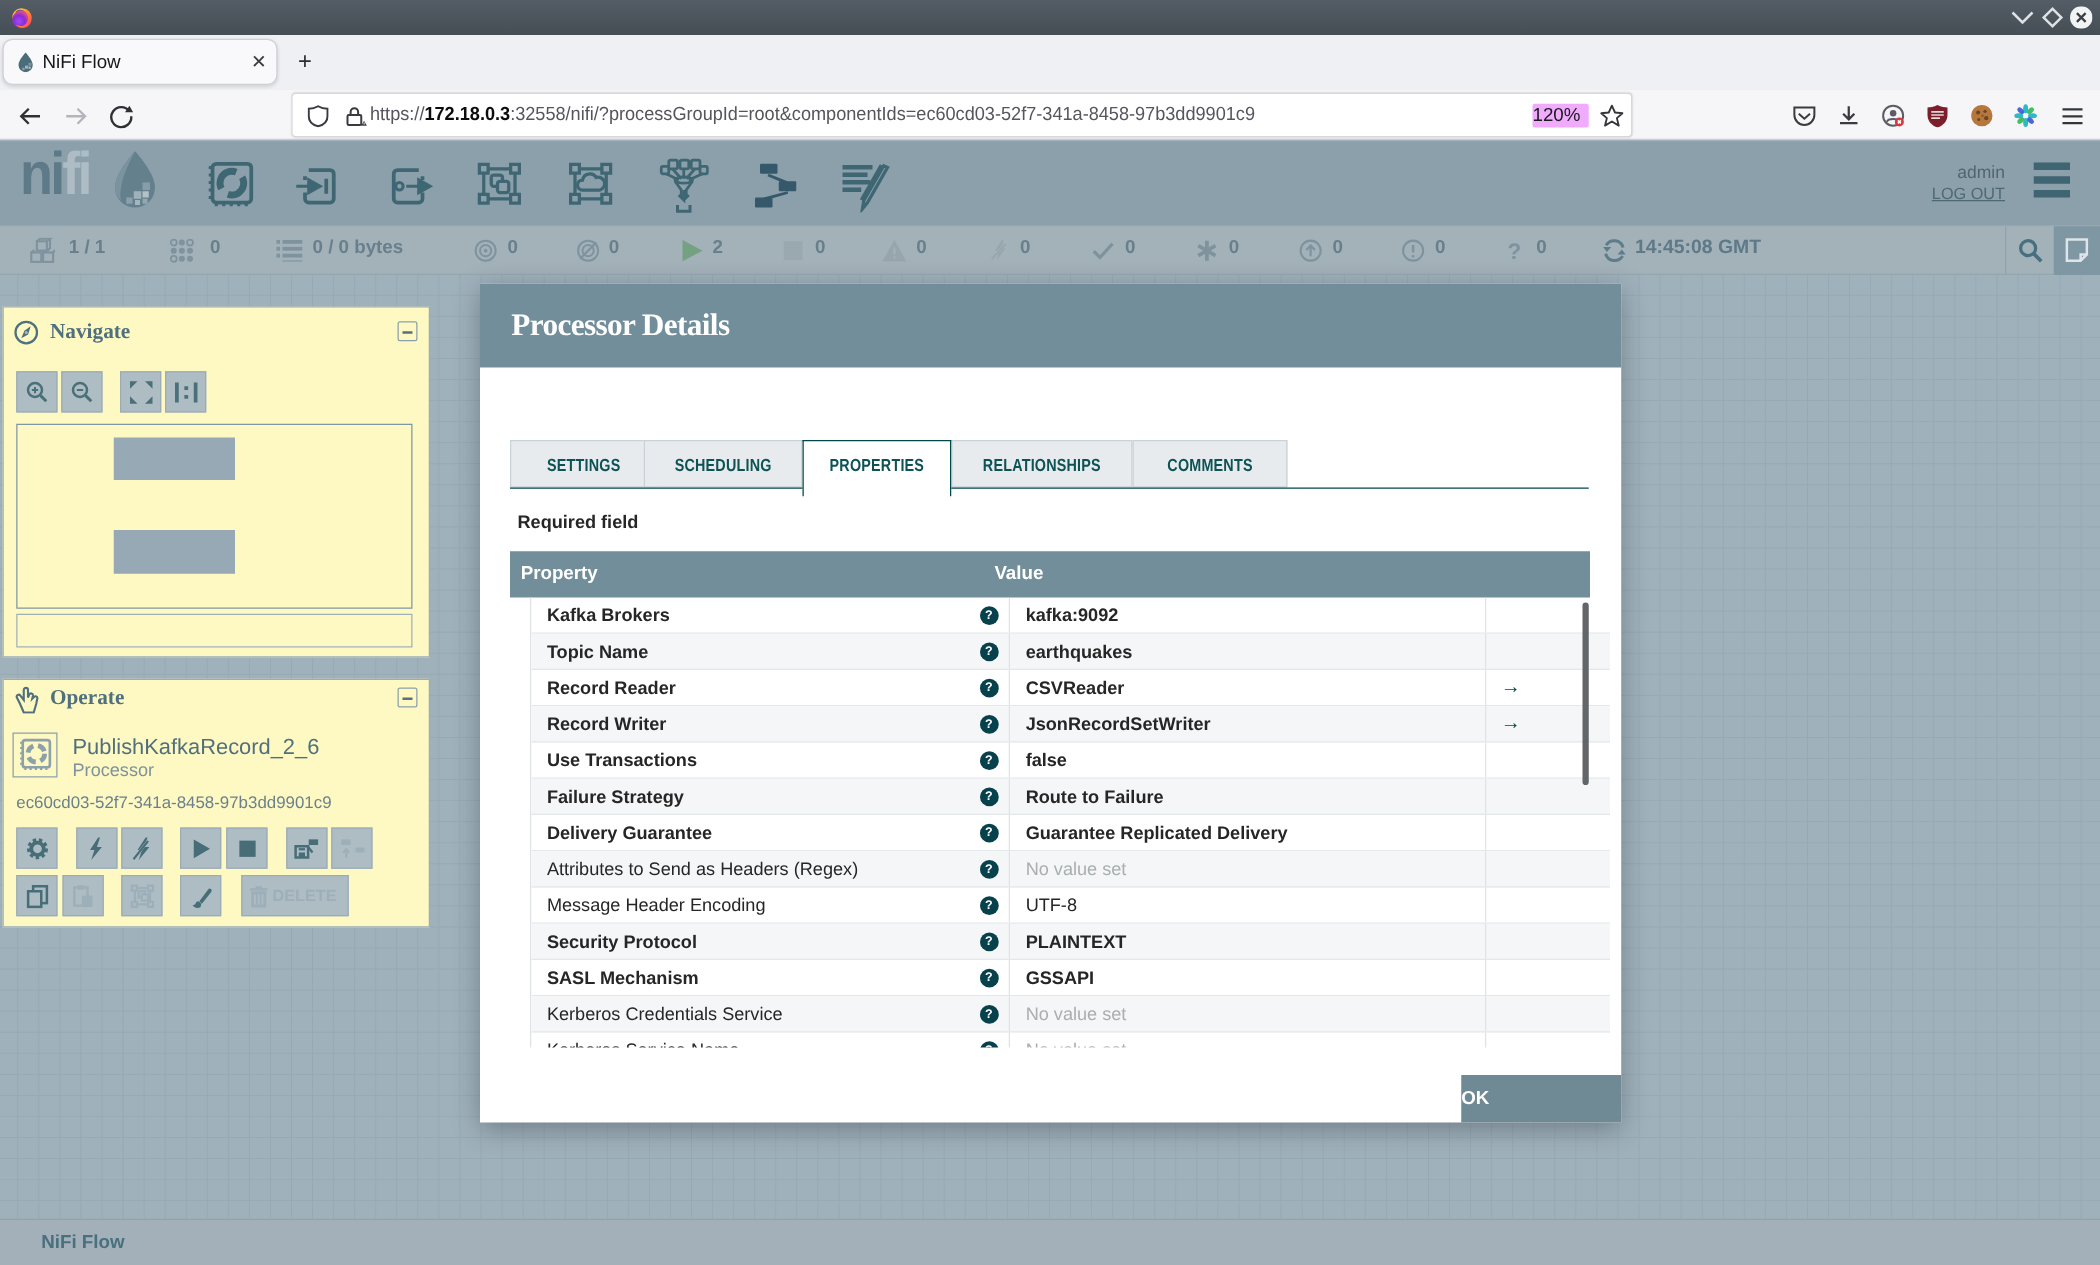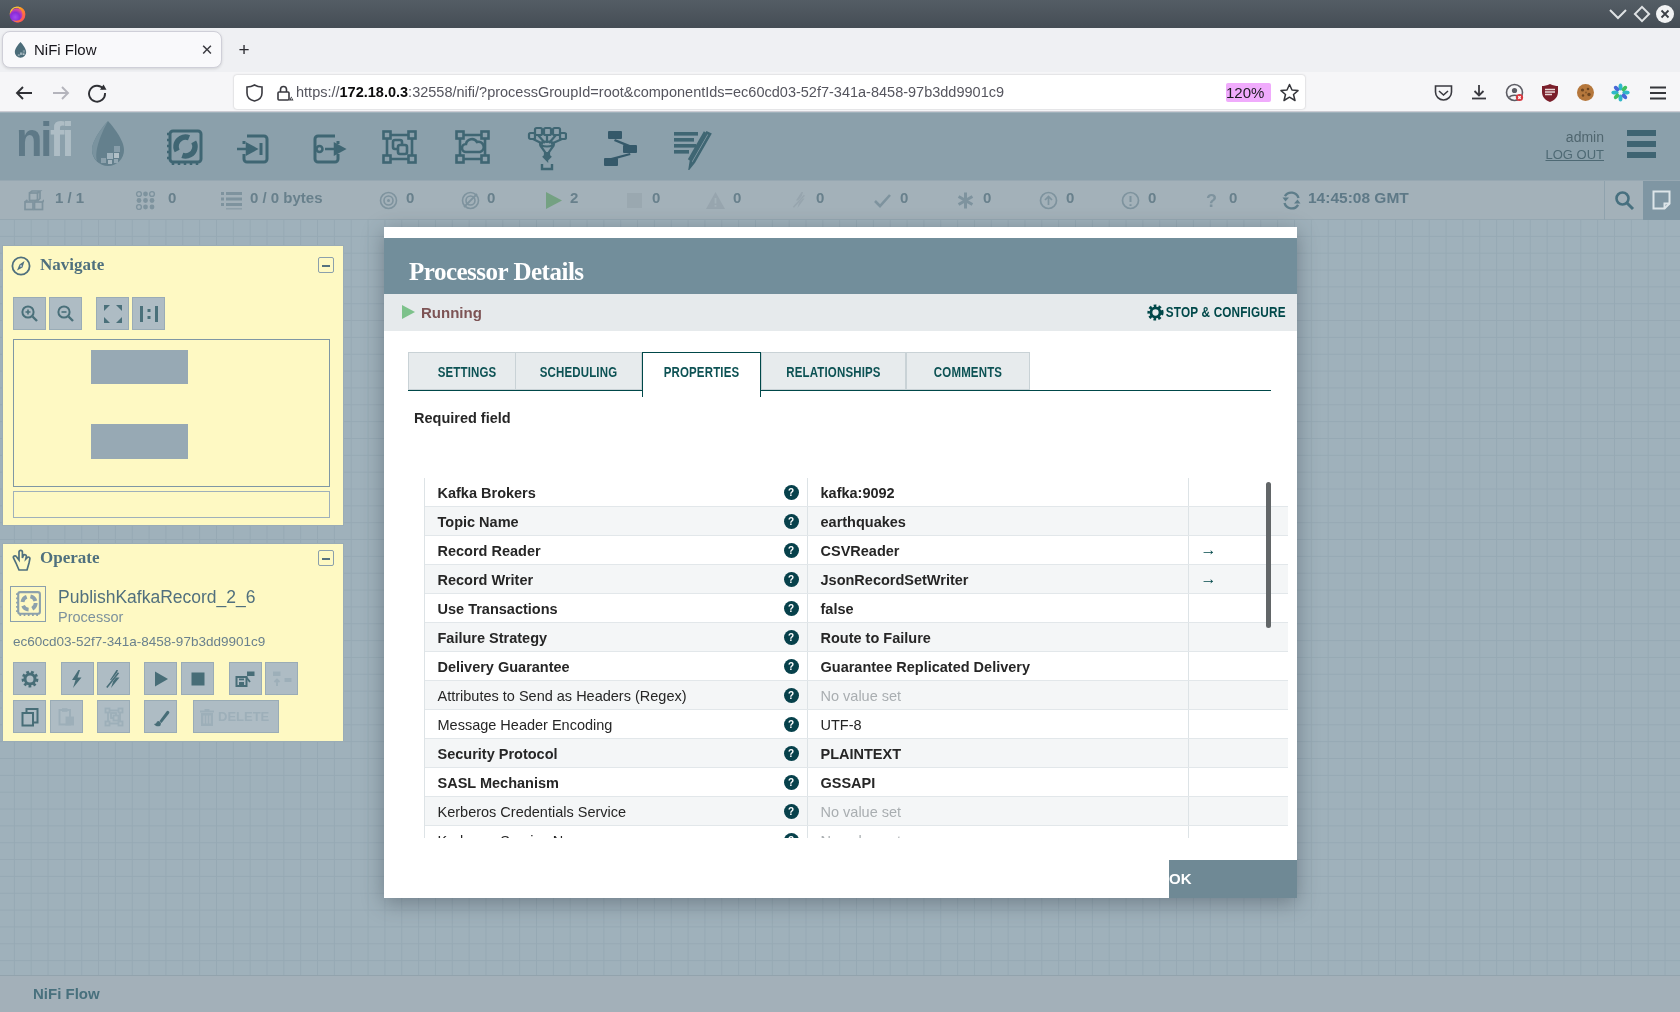--- a/index.html
+++ b/index.html
@@ -29,21 +29,21 @@
 #breadcrumb span { position:absolute; left:33px; top:9px; font-size:15px; font-weight:700; color:#48707D; }
 .statitem { position:absolute; top:189px; font-size:15px; font-weight:700; color:#68808C; }
 
 .panel { position:absolute; left:2px; width:342px; background:#fef9c3; border:1px solid #9aacb6; }
 .ptitle { position:absolute; font-family:"Liberation Serif", serif; font-size:17px; font-weight:700; color:#4F707E; }
 .pbtn { position:absolute; width:33px; height:33px; background:#AEBCC4; border:1px solid #9aacb6; }
 .minusbox { position:absolute; width:16px; height:16px; border:1px solid #8BA0AC; border-radius:2px; }
 .minusbox::after { content:""; position:absolute; left:3px; top:7px; width:8px; height:2px; background:#56727F; }
 
 #dialog { left:384px; top:227px; width:913px; height:671px; background:#fff; box-shadow:0 5px 20px rgba(40,50,60,0.4); }
-#dlghead { left:0; top:0; width:913px; height:67px; background:#728E9B;margin-top:11px; }
+#dlghead { left:0; top:0; width:913px; height:67px; background:#728E9B; }
 #dlghead span { position:absolute; left:25px; top:20px; font-family:"Liberation Serif", serif; font-size:25px; font-weight:700; color:#fff; letter-spacing:-0.5px; }
 #dlgstatus { left:0; top:67px; width:913px; height:37px; background:#E6EAEC; }
 #runtext { left:37px; top:10px; font-size:15px; font-weight:700; color:#7D5455; }
 #stopcfg { position:absolute; right:11px; top:10px; font-size:14px; font-weight:700; color:#004849; letter-spacing:0.2px; }
 
 .tab { position:absolute; top:125px; height:38px; background:#E7EBED; border:1px solid #c9d2d6; color:#0d5254; font-size:14px; font-weight:700; text-align:center; letter-spacing:0.2px; }
 .tab span { display:block; margin-top:11px; transform:scaleX(0.82); }
 .tabsel { background:#fff; border:1px solid #004849; border-bottom:none; z-index:3; height:45px; }
 #tabline { left:24px; top:163px; width:863px; height:1px; background:#004849; }
 
@@ -594,51 +594,44 @@
         <rect x="8.8" y="8.2" width="2.4" height="2.4" fill="#7c959f"></rect>
         <rect x="8.8" y="11.3" width="1.7" height="1.7" fill="#b9c6cc"></rect>
         <rect x="3.8" y="12.2" width="1.9" height="1.9" fill="#8aa0aa"></rect>
       </svg>
   </div>
 
   <div class="abs" id="dialog">
     <div class="abs" id="dlghead">
         <span>Processor Details</span>
       </div>
-    <div class="abs" id="dlgstatus">
-      <svg class="abs" style="left:18px;top:11px" width="13" height="14">
-          <polygon points="0,0 13,7 0,14" fill="#7DC28B"></polygon>
-        </svg>
-      <div class="abs" id="runtext">Running</div>
-      <svg class="abs" style="left:762px;top:9px" width="19" height="19" viewBox="0 0 20 20">
-          <circle cx="10" cy="10" r="6.8" fill="none" stroke="#004849" stroke-width="3.4" stroke-dasharray="2.7 2.2"></circle>
-          <circle cx="10" cy="10" r="4.8" fill="none" stroke="#004849" stroke-width="3"></circle>
-        </svg>
-        <div id="stopcfg"><span style="display:inline-block;transform:scaleX(0.84);transform-origin:right">STOP &amp; CONFIGURE</span></div>
-    </div>
     <div id="dlgtabs">
         <div class="tab" style="left:24px;width:118px">
           <span>SETTINGS</span>
         </div>
         <div class="tab" style="left:131px;width:127px">
           <span>SCHEDULING</span>
         </div>
         <div class="tab tabsel" style="left:258px;width:119px">
           <span>PROPERTIES</span>
         </div>
         <div class="tab" style="left:377px;width:145px">
           <span>RELATIONSHIPS</span>
         </div>
         <div class="tab" style="left:522px;width:124px">
           <span>COMMENTS</span>
         </div>
       </div>
     <div class="abs" id="tabline"></div>
     <div class="abs" id="reqfield">Required field</div>
     <div class="abs" id="ptable">
+      <div class="abs" id="thead">
+          <span style="position:absolute;left:9px;top:9px">Property</span>
+          <span style="position:absolute;left:388px;top:9px">Value</span>
+        </div>
       <div class="abs" id="tbody">
           <div class="row">
             <span class="pname bold">Kafka Brokers</span>
             <span class="qm">?</span>
             <span class="pval bold">kafka:9092</span>
             <span class="colsep"></span>
             <span class="colsep2"></span>
           </div>
           <div class="row alt">
             <span class="pname bold">Topic Name</span>

